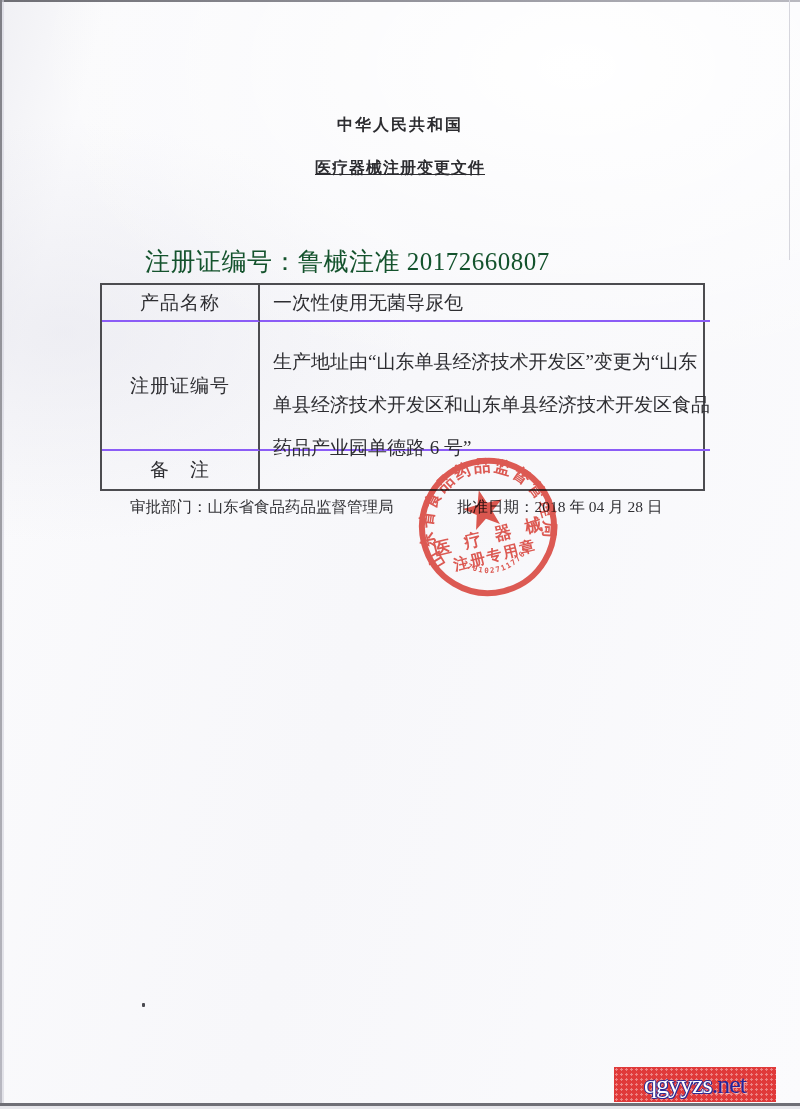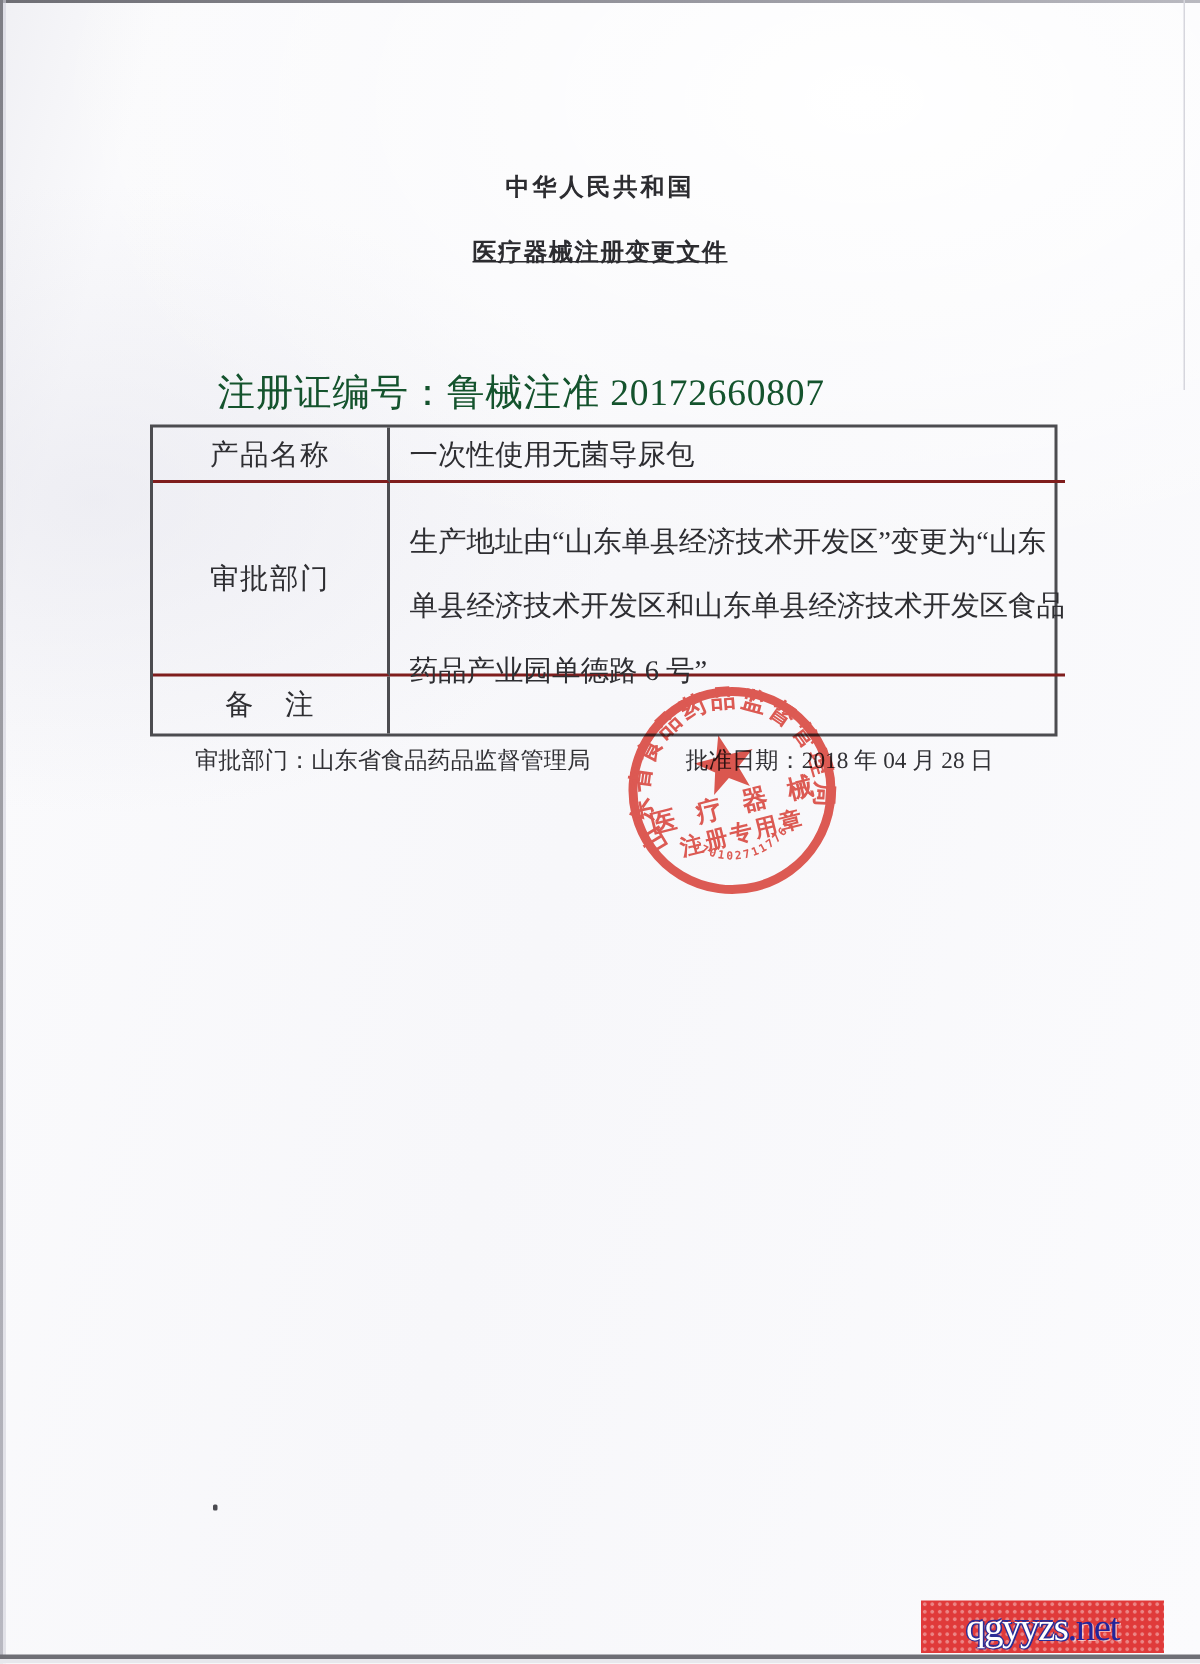--- a/index.html
+++ b/index.html
@@ -27,21 +27,21 @@
   .title2{top:158px;letter-spacing:1px;text-decoration:underline;}
 
   .regline{position:absolute;left:145px;top:245px;font-size:25px;letter-spacing:.5px;color:#14532d;}
 
   .doc-table{position:absolute;left:100px;top:283px;width:605px;
     display:grid;grid-template-columns:158px 1fr;grid-template-rows:37px 129px 38px;
     border:2px solid #4c4c50;box-sizing:border-box;}
   .cell{box-sizing:border-box;font-size:19px;color:#2e2e32;display:flex;align-items:center;}
   .cell-label{justify-content:center;border-right:2px solid #4c4c50;letter-spacing:1px;}
   .cell-value{padding-left:13px;white-space:nowrap;}
-  .rowline{border-bottom:2px solid #7f1d1d;}
+  .rowline{border-bottom:2px solid #8b5cf6;}
   .multiline{display:block;padding-top:18px;}
   .multiline span{display:block;line-height:43px;white-space:nowrap;}
 
   .footer{position:absolute;top:497px;left:0;width:800px;font-size:15.5px;color:#313135;}
   .footer .dept{position:absolute;left:130px;top:0;white-space:nowrap;}
   .footer .date{position:absolute;left:457px;top:0;white-space:nowrap;}
 
   .stamp{position:absolute;left:393px;top:432px;width:190px;height:190px;
          mix-blend-mode:multiply;opacity:.88;}
   .stamp text{fill:#df453c;}
@@ -73,21 +73,21 @@
   <div class="title title2">医疗器械注册变更文件</div>
 
   <div class="regline">
     <span>注册证编号：</span><span>鲁械注准 20172660807</span>
   </div>
 
   <div class="doc-table">
     <div class="cell cell-label rowline">产品名称</div>
     <div class="cell cell-value rowline">一次性使用无菌导尿包</div>
 
-    <div class="cell cell-label rowline">审批部门</div>
+    <div class="cell cell-label rowline">注册证编号</div>
     <div class="cell cell-value rowline multiline">
       <span>生产地址由“山东单县经济技术开发区”变更为“山东</span>
       <span>单县经济技术开发区和山东单县经济技术开发区食品</span>
       <span>药品产业园单德路 6 号”</span>
     </div>
 
     <div class="cell cell-label">备　注</div>
   </div>
 
   <div class="footer">

